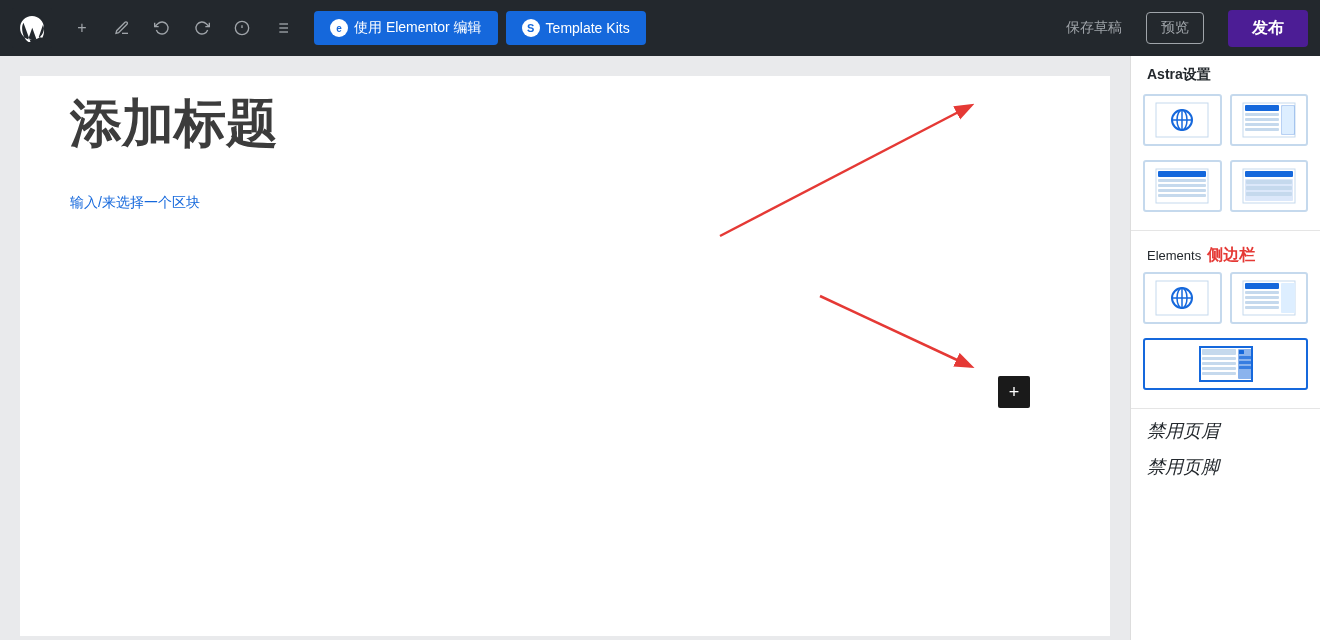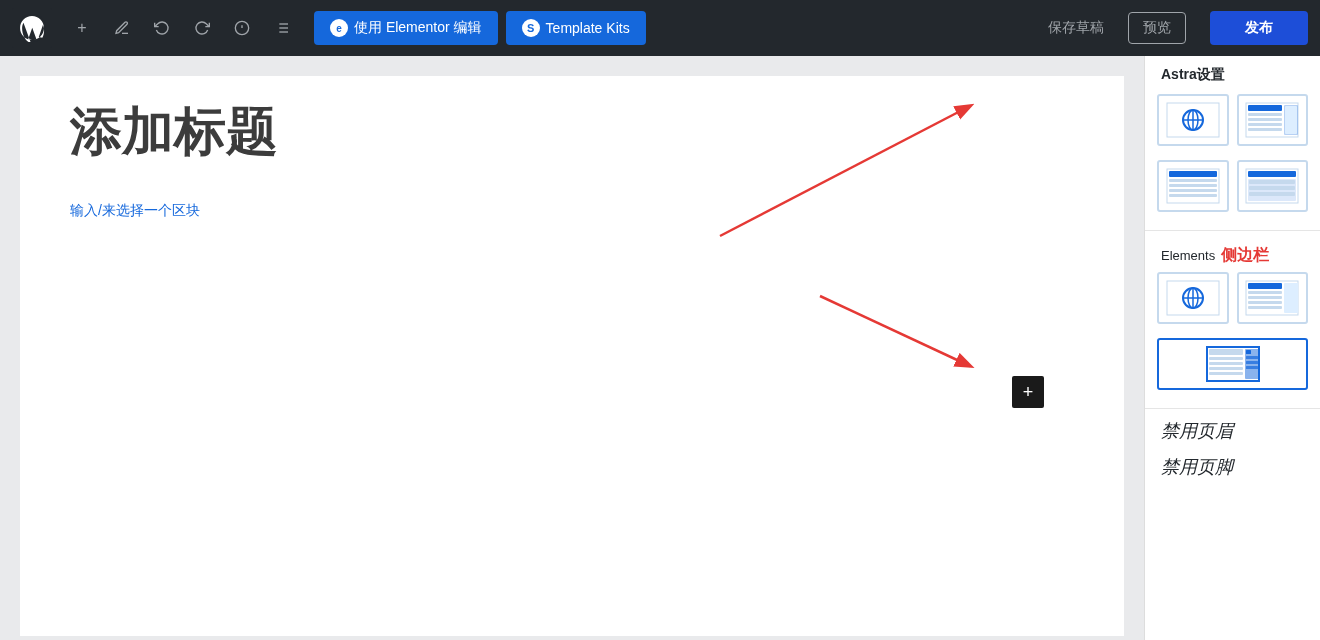--- a/index.html
+++ b/index.html
@@ -80,44 +80,44 @@
     .btn-save-draft {
       background: none; border: none;
       color: #a0a5aa; font-size: 14px; cursor: pointer;
     }
     .btn-preview {
       background: none; border: 1px solid #a0a5aa;
       color: #a0a5aa; font-size: 14px; cursor: pointer;
       padding: 6px 14px; border-radius: 4px;
     }
     .btn-publish {
-      background: #1d4ed8; color: white; border: none;
-      padding: 8px 35px; border-radius: 4px;
-      font-size: 14px; cursor: pointer; font-weight: 600;
+      background: #4c1d95; color: white; border: none;
+      padding: 8px 24px; border-radius: 4px;
+      font-size: 16px; cursor: pointer; font-weight: 600;
     }
 
     
     #main {
       display: flex;
       height: calc(640px - 56px);
     }
 
     
     #editor {
       flex: 1;
       background: #e9eaec;
       overflow: auto;
       padding: 20px;
       position: relative;
     }
 
     #editor-content {
       background: white;
       min-height: 560px;
-      padding: 24px 50px;
+      padding: 16px 50px;
       position: relative;
     }
 
     .post-title {
       font-size: 52px;
       font-weight: 700;
       color: #3c3c3c;
       line-height: 1.2;
       margin-bottom: 30px;
     }
@@ -138,21 +138,21 @@
       background: #1a1a1a;
       color: white;
       display: flex; align-items: center; justify-content: center;
       font-size: 18px;
       cursor: pointer;
       border-radius: 2px;
     }
 
     
     #sidebar {
-      width: 176px;
+      width: 190px;
       background: white;
       border-left: 1px solid #ddd;
       overflow-y: auto;
       padding: 0;
       flex-shrink: 0;
     }
 
     .sidebar-scrollbar {
       position: relative;
     }

